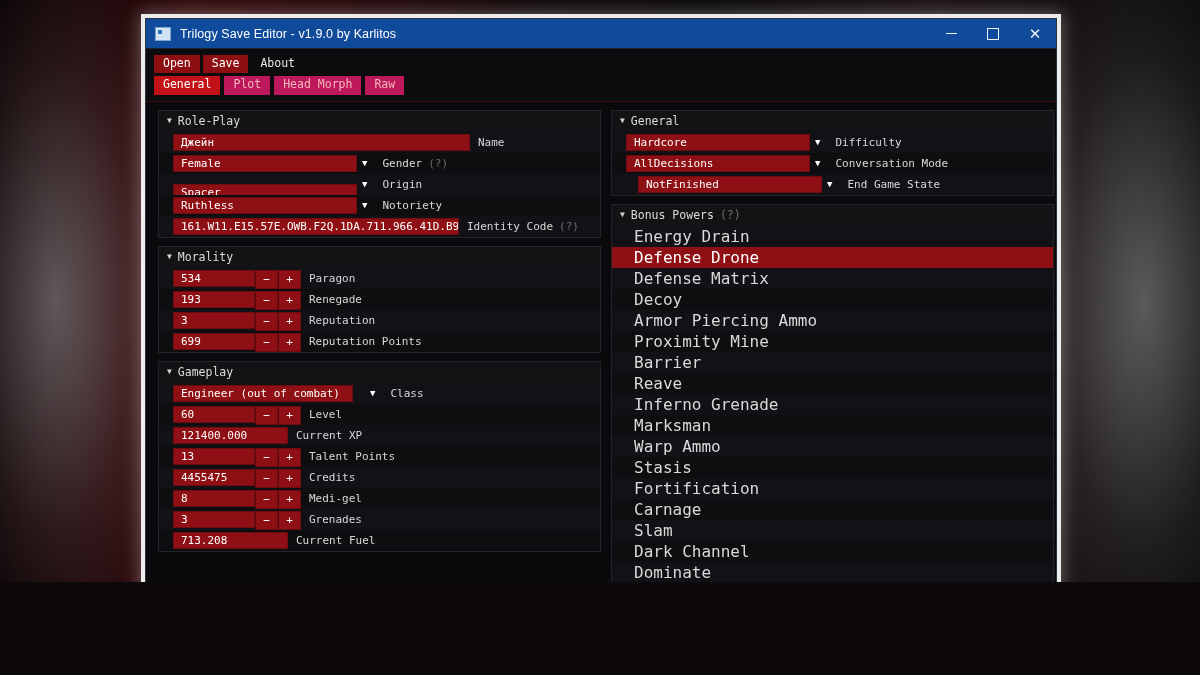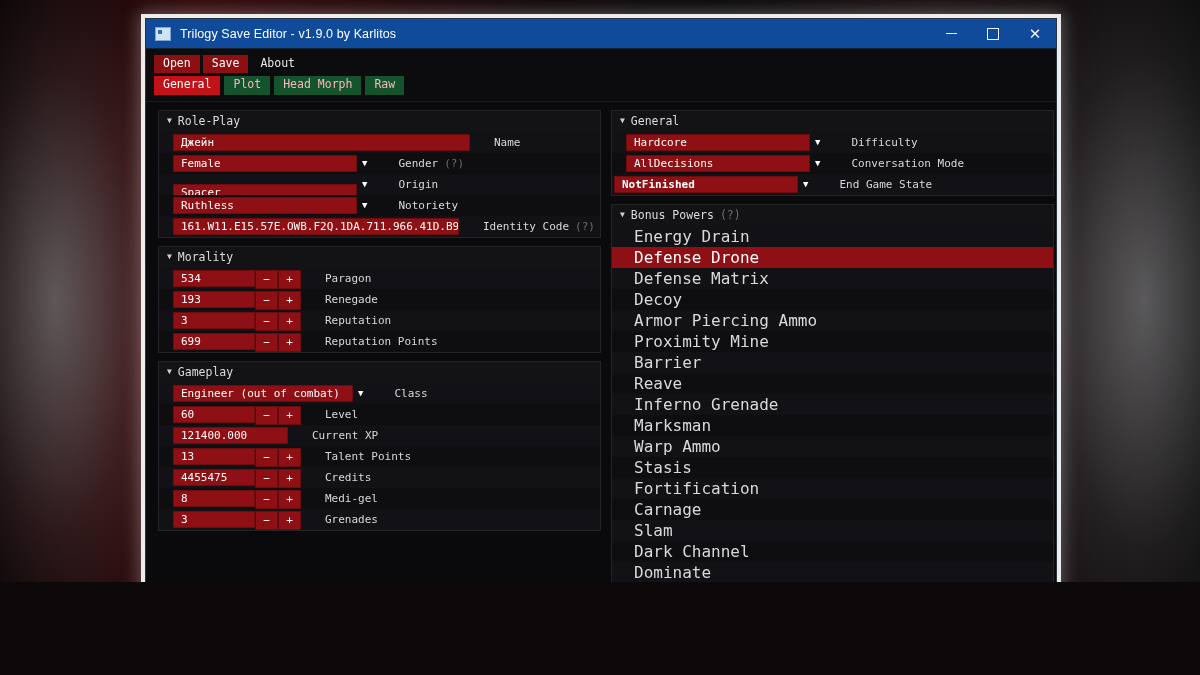--- a/index.html
+++ b/index.html
@@ -47,21 +47,21 @@
   
   .menubar{height:24px;flex:0 0 24px;display:flex;align-items:flex-end;gap:3px;padding:0 8px;
     background:#0c0c0e;}
   .menu-item{font-size:11.5px;color:#f2f2f2;padding:3px 9px 4px;line-height:1;}
   .menu-item.hl{background:#8e0f12;color:#ffffff;}
   .menu-item.plain{color:#e8e8e8;}
 
   
   .tabbar{height:25px;flex:0 0 25px;display:flex;align-items:center;gap:4px;padding:0 8px 3px;
     background:#0c0c0e;border-bottom:1px solid #3a0d10;}
-  .tab{font-size:11.5px;padding:3px 9px 4px;line-height:1;background:#14532d;color:#f5b9ba;}
+  .tab{font-size:11.5px;padding:3px 9px 4px;line-height:1;background:#be185d;color:#f5b9ba;}
   .tab.active{background:#c21117;color:#ffffff;}
 
   
   .content{flex:1 1 auto;display:flex;gap:10px;padding:8px 8px 0 12px;overflow:hidden;background:#0a0a0c;}
   .col{width:443px;flex:0 0 443px;display:flex;flex-direction:column;gap:8px;}
 
   .group{border:1px solid #23232a;background:#0d0d10;}
   .group-hd{display:flex;align-items:center;gap:6px;padding:3px 6px 4px 8px;
     font-size:11.5px;color:#dcdcdc;background:#131316;}
   .caret{font-size:8px;color:#cfcfcf;line-height:1;}
@@ -80,21 +80,21 @@
   .fld.w-xp{width:115px;}
   .fld.w-class{width:180px;}
 
   .selbox{display:flex;align-items:center;height:17px;margin:2px 0;}
   .caret2{color:#ffffff;font-size:9px;padding:0 7px 0 5px;line-height:1;}
 
   .step{width:21px;height:17px;margin:2px 0;background:#8f1014;border:1px solid #6d0b0f;
     border-left:1px solid #5d080c;color:#ffffff;font-size:11px;
     display:flex;align-items:center;justify-content:center;line-height:1;}
 
-  .lbl{display:flex;align-items:center;font-size:11px;color:#d8d8d8;padding-left:24px;white-space:nowrap;}
+  .lbl{display:flex;align-items:center;font-size:11px;color:#d8d8d8;padding-left:8px;white-space:nowrap;}
   .lbl .q{color:#6e6e72;padding-left:6px;}
 
   
   .plist{border:1px solid #23232a;background:#0d0d10;display:flex;flex-direction:column;}
   .pitem{height:21px;display:flex;align-items:center;padding-left:22px;font-size:16px;color:#d9d9d9;
     background:#0e0e11;}
   .pitem:nth-child(odd){background:#121216;}
   .pitem.sel{background:#8f1014;color:#ffffff;}
 </style>
 </head>
@@ -231,21 +231,21 @@
 
           <div class="group">
             <div class="group-hd">
               <span class="caret">▼</span>
               <span>Gameplay</span>
             </div>
             <div class="rows">
 
               <div class="row">
                 <div class="selbox">
-                  <div class="fld w-class" style="margin:0 0 0 14px;">Engineer (out of combat)</div>
+                  <div class="fld w-class" style="margin:0 12px 0 14px;">Engineer (out of combat)</div>
                   <span class="caret2">▼</span>
                 </div>
                 <div class="lbl">Class</div>
               </div>
 
               <div class="row">
                 <div class="fld w-num">60</div>
                 <div class="step">−</div>
                 <div class="step">+</div>
                 <div class="lbl">Level</div>
@@ -277,20 +277,24 @@
                 <div class="lbl">Medi-gel</div>
               </div>
 
               <div class="row">
                 <div class="fld w-num">3</div>
                 <div class="step">−</div>
                 <div class="step">+</div>
                 <div class="lbl">Grenades</div>
               </div>
 
+              <div class="row">
+                <div class="fld w-xp">713.208</div>
+                <div class="lbl">Current Fuel</div>
+              </div>
 
             </div>
           </div>
 
         </div>
 
         <div class="col">
 
           <div class="group">
             <div class="group-hd">
@@ -310,21 +314,21 @@
               <div class="row">
                 <div class="selbox">
                   <div class="fld w-sel" style="margin:0 0 0 14px;">AllDecisions</div>
                   <span class="caret2">▼</span>
                 </div>
                 <div class="lbl">Conversation Mode</div>
               </div>
 
               <div class="row">
                 <div class="selbox">
-                  <div class="fld w-sel" style="margin:0 0 0 2px;font-weight:bold;">NotFinished</div>
+                  <div class="fld w-sel" style="margin:0 0 0 26px;">NotFinished</div>
                   <span class="caret2">▼</span>
                 </div>
                 <div class="lbl">End Game State</div>
               </div>
 
             </div>
           </div>
 
           <div class="plist">
             <div class="group-hd">

